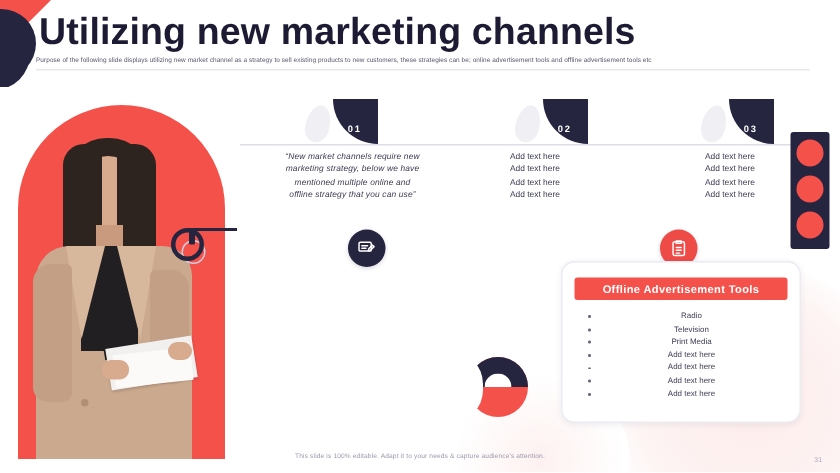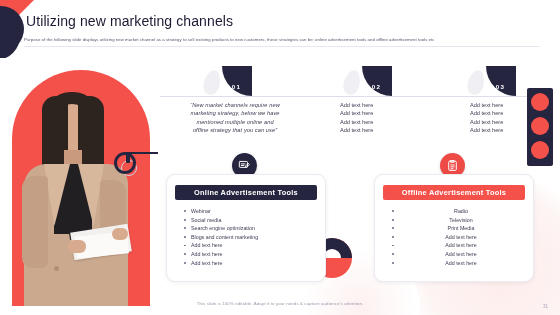--- a/index.html
+++ b/index.html
@@ -14,21 +14,21 @@
   
   .corner-wrap{position:absolute;left:0;top:0;width:46px;height:58px;overflow:hidden;}
   .corner-tri{position:absolute;left:0;top:0;width:0;height:0;
     border-top:34px solid #f4514b;border-right:34px solid transparent;}
   .corner-blob{position:absolute;left:-16px;top:6px;width:40px;height:46px;
     background:#262540;border-radius:0 28px 28px 0;}
   .corner-blob2{position:absolute;left:-14px;top:30px;width:34px;height:30px;
     background:#262540;border-radius:0 0 24px 0;}
 
   
-  .title{position:absolute;left:26px;top:10px;font-size:14px;font-weight:normal;
+  .title{position:absolute;left:26px;top:10px;font-size:25px;font-weight:bold;
     color:#1c1b33;letter-spacing:.1px;line-height:22px;white-space:nowrap;}
   .subtitle{position:absolute;left:24px;top:36px;width:516px;font-size:4.3px;
     color:#55546a;line-height:7px;letter-spacing:.05px;white-space:nowrap;}
   .hdr-rule{position:absolute;left:24px;top:46px;width:516px;height:.5px;background:#e7e7ef;}
 
   
   .photo{position:absolute;left:4px;top:60px;width:154px;height:246px;overflow:hidden;}
   .arch{position:absolute;left:8px;top:10px;width:138px;height:236px;
     background:#f4514b;border-radius:69px 69px 0 0;}
   .pfig{position:absolute;left:0;top:0;width:154px;height:246px;}
@@ -221,34 +221,20 @@
   <div class="circ-mask"></div>
 
   <div class="cicon ci-on">
     <svg width="13" height="13" viewBox="0 0 24 24" fill="none" stroke="#ffffff" stroke-width="1.8" stroke-linecap="round" stroke-linejoin="round">
       <rect x="2.5" y="4.5" width="15" height="11" rx="1.5"></rect>
       <path d="M6 9h7"></path>
         <path d="M6 12h5"></path>
       <path d="M16.5 14.5l4.5-4.5-2-2-4.5 4.5-.6 2.6z"></path>
     </svg>
   </div>
-  <div class="card card-on">
-    <div class="card-hdr hdr-navy">Online Advertisement Tools</div>
-    <div class="bullets">
-      <ul>
-        <li>Webinar</li>
-        <li>Social media</li>
-        <li>Search engine optimization</li>
-        <li>Blogs and content marketing</li>
-        <li>Add text here</li>
-        <li>Add text here</li>
-        <li>Add text here</li>
-      </ul>
-    </div>
-  </div>
 
   <div class="cicon ci-off">
     <svg width="13" height="13" viewBox="0 0 24 24" fill="none" stroke="#ffffff" stroke-width="1.8" stroke-linecap="round" stroke-linejoin="round">
       <rect x="5" y="4" width="14" height="17" rx="2"></rect>
       <path d="M9 3h6v3H9z"></path>
       <path d="M9 11h6"></path>
         <path d="M9 14.5h6"></path>
         <path d="M9 18h4"></path>
     </svg>
   </div>

